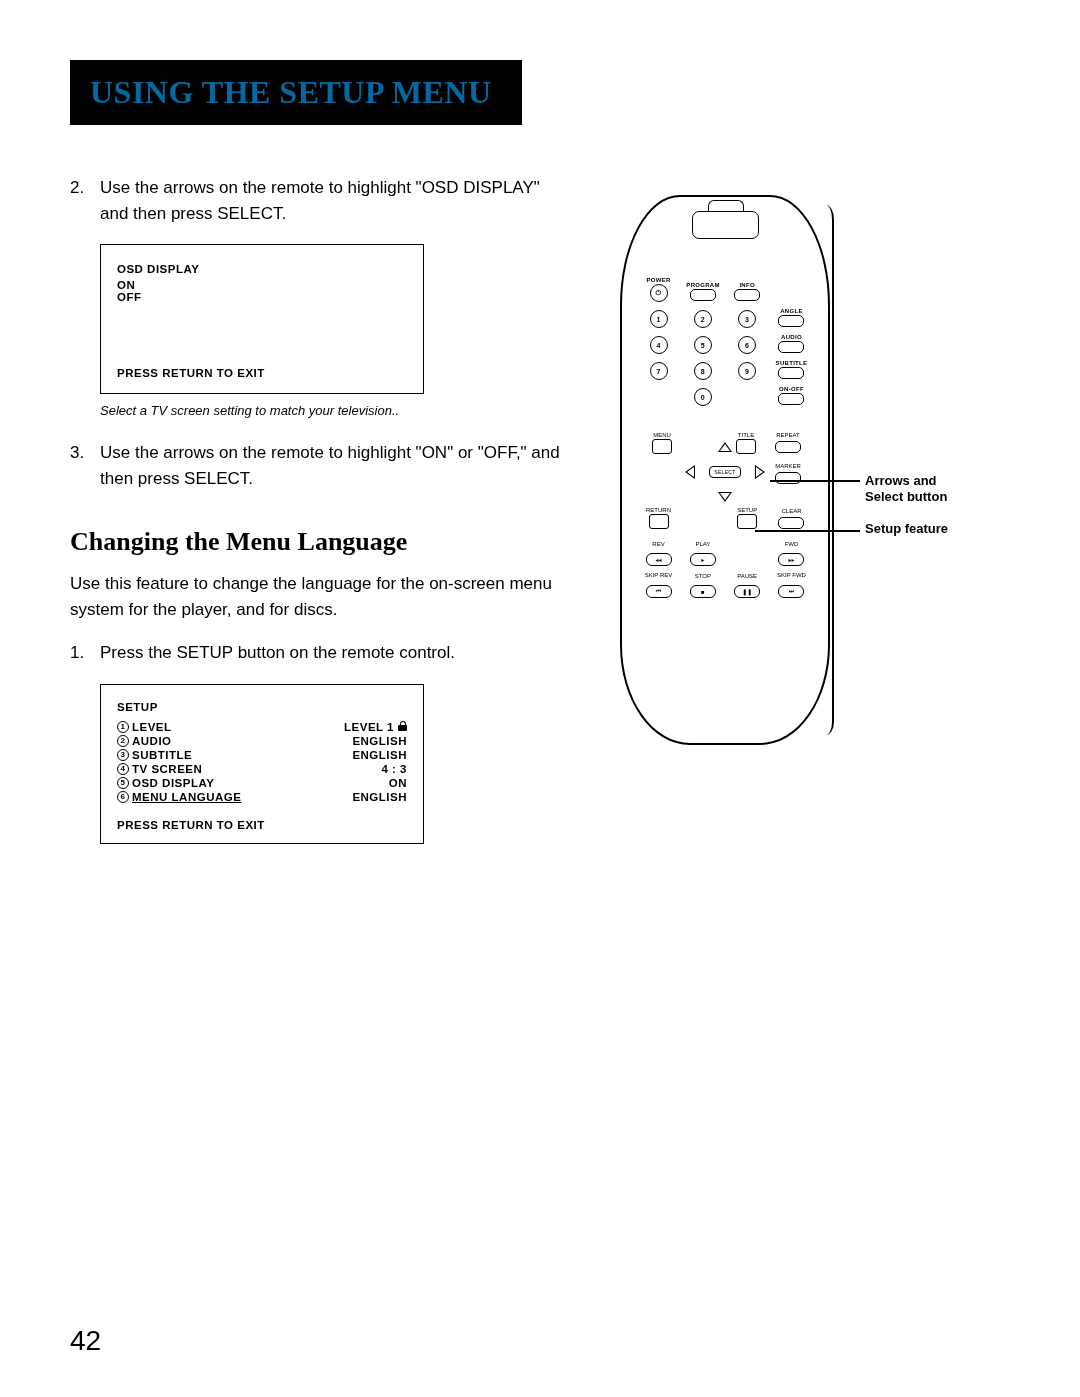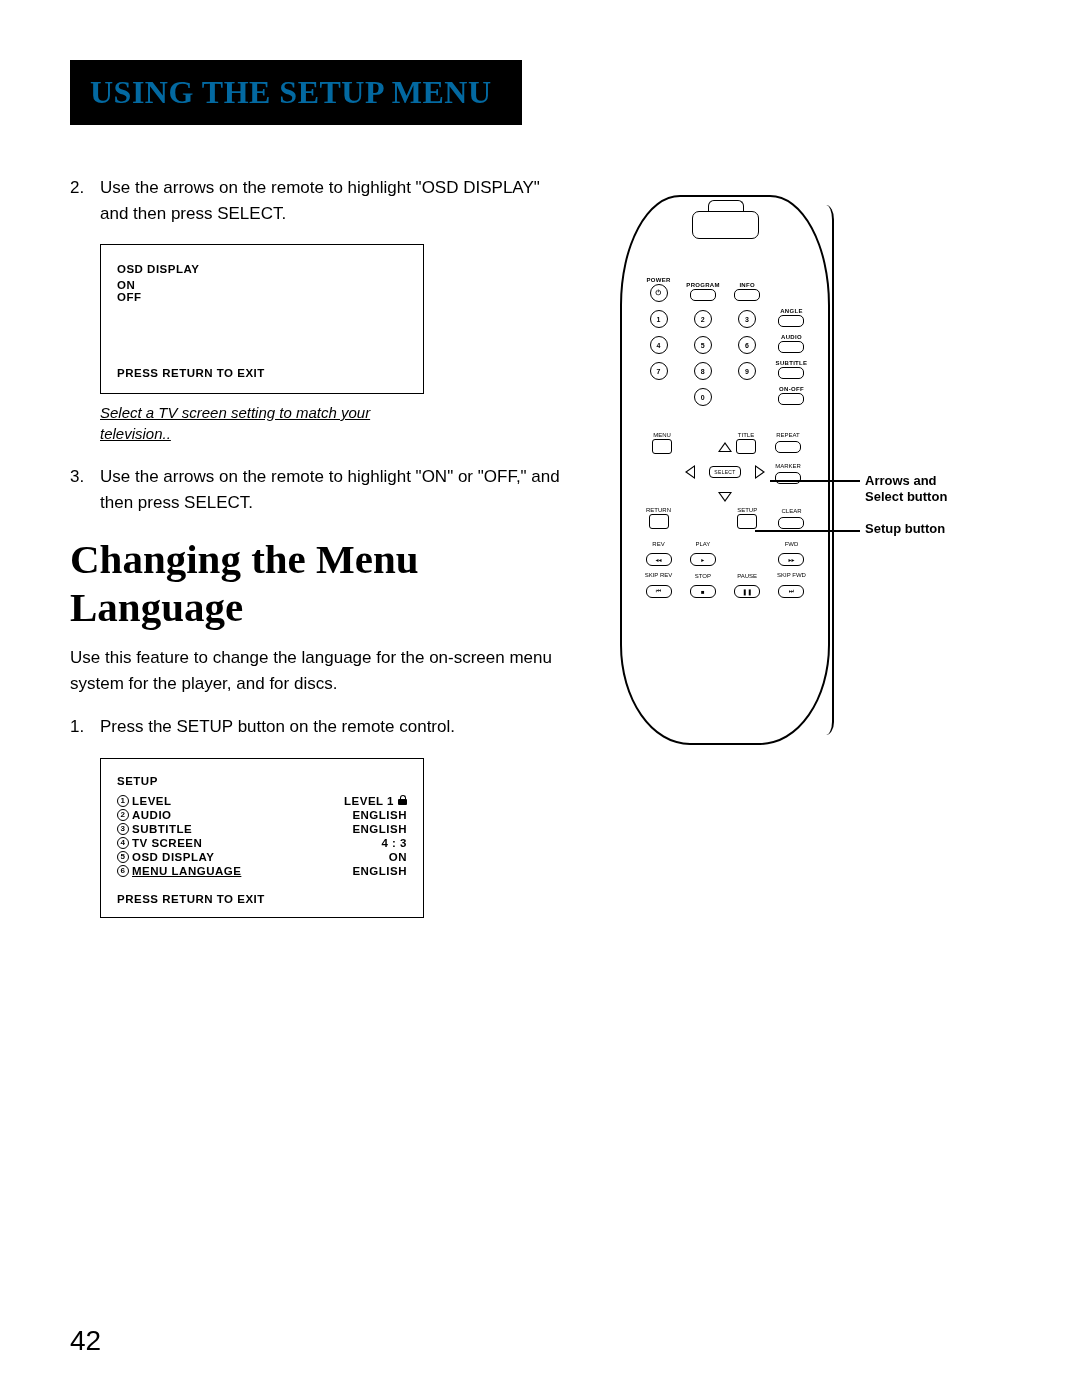--- a/index.html
+++ b/index.html
@@ -71,31 +71,30 @@
     height: 50px;
   }
   .osd-panel .footer {
     font-weight: bold;
     font-size: 11.5px;
     letter-spacing: 0.5px;
     margin-top: 14px;
   }
   .caption {
     font-style: italic;
-    font-size: 15px;
+    font-size: 13px;
     margin: 8px 0 20px 30px;
     max-width: 330px;
     line-height: 1.4;
-    text-decoration: underline;
   }
   .section-h {
     font-family: "Times New Roman", Times, serif;
     font-weight: bold;
-    font-size: 41px;
-    margin: 20px 0 14px 0;
+    font-size: 26px;
+    margin: 36px 0 14px 0;
   }
   .para {
     font-size: 17px;
     line-height: 1.5;
     margin-bottom: 18px;
   }
   .circled {
     display: inline-flex;
     align-items: center;
     justify-content: center;
@@ -580,19 +579,19 @@
                 <span class="transport-pill">⏭</span>
               </div>
             </div>
           </div>
         </div>
 
         <div class="callout-line" style="top:285px; left:150px; width:90px;"></div>
         <div class="callout" style="top:278px; left:245px;">Arrows and Select button</div>
 
         <div class="callout-line" style="top:335px; left:135px; width:105px;"></div>
-        <div class="callout" style="top:326px; left:245px;">Setup button</div>
+        <div class="callout" style="top:326px; left:245px;">Setup feature</div>
       </div>
     </div>
   </div>
 
   <div class="page-num">42</div>
 </div>
 
 </body></html>

